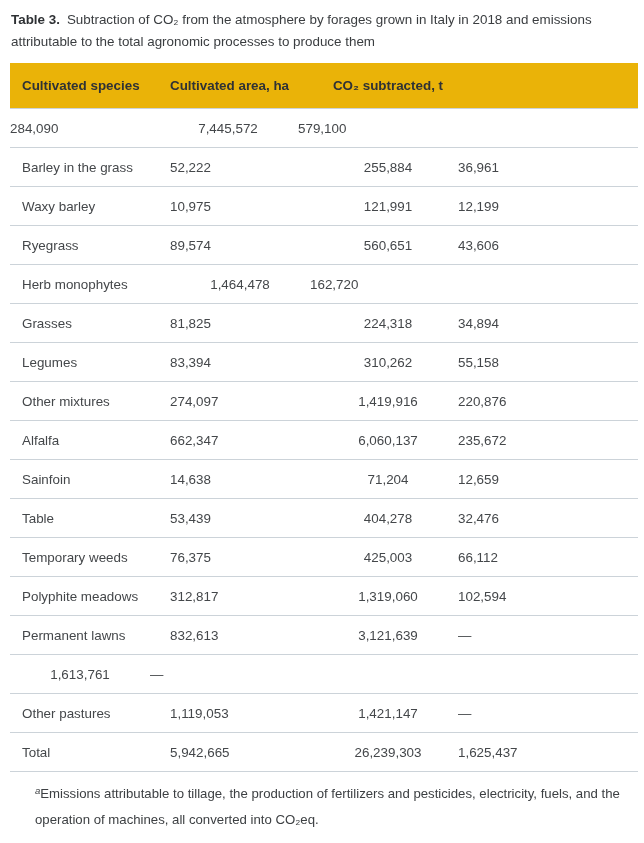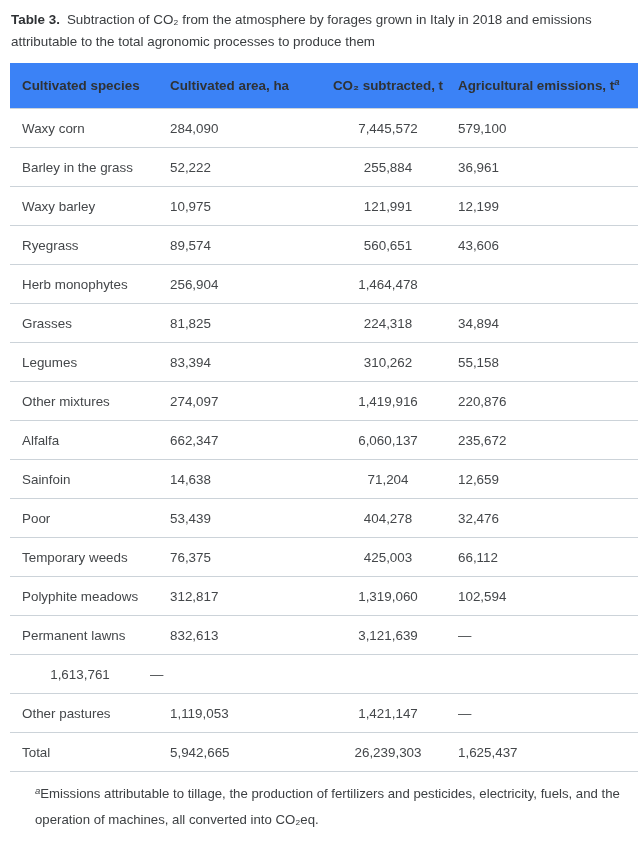--- a/index.html
+++ b/index.html
@@ -21,21 +21,21 @@
     margin-bottom: 11px;
   }
   .cap-label { font-weight: bold; color: #2e3134; margin-right: 7px; }
 
   
   .table { width: 628px; margin-left: -1px; }
   .thead {
     display: flex;
     align-items: center;
     height: 46px;
-    background: #3b82f6;
+    background: #eab308;
     border-bottom: 1px solid #ccd3d9;
     font-weight: bold;
     color: #2f3235;
     font-size: 13.4px;
   }
   .trow {
     display: flex;
     align-items: center;
     height: 39px;
     border-bottom: 1px solid #ccd3d9;
@@ -74,26 +74,24 @@
 <div class="page">
 
   <p class="caption"><span class="cap-label">Table 3.</span><span>Subtraction of CO₂ from the atmosphere by forages grown in Italy in 2018 and emissions attributable to the total agronomic processes to produce them</span></p>
 
   <div class="table">
 
     <div class="thead">
       <div class="cell c1">Cultivated species</div>
       <div class="cell c2">Cultivated area, ha</div>
       <div class="cell c3">CO₂ subtracted, t</div>
-      <div class="cell c4"><span>Agricultural emissions, t</span><span class="sup">a</span></div>
     </div>
 
     <div id="tbody">
         <div class="trow">
-          <div class="cell c1">Waxy corn</div>
           <div class="cell c2">284,090</div>
           <div class="cell c3">7,445,572</div>
           <div class="cell c4">579,100</div>
         </div>
         <div class="trow">
           <div class="cell c1">Barley in the grass</div>
           <div class="cell c2">52,222</div>
           <div class="cell c3">255,884</div>
           <div class="cell c4">36,961</div>
         </div>
@@ -104,22 +102,22 @@
           <div class="cell c4">12,199</div>
         </div>
         <div class="trow">
           <div class="cell c1">Ryegrass</div>
           <div class="cell c2">89,574</div>
           <div class="cell c3">560,651</div>
           <div class="cell c4">43,606</div>
         </div>
         <div class="trow">
           <div class="cell c1">Herb monophytes</div>
-          <div class="cell c2">256,904</div>
           <div class="cell c3">1,464,478</div>
+          <div class="cell c4">162,720</div>
         </div>
         <div class="trow">
           <div class="cell c1">Grasses</div>
           <div class="cell c2">81,825</div>
           <div class="cell c3">224,318</div>
           <div class="cell c4">34,894</div>
         </div>
         <div class="trow">
           <div class="cell c1">Legumes</div>
           <div class="cell c2">83,394</div>
@@ -138,21 +136,21 @@
           <div class="cell c3">6,060,137</div>
           <div class="cell c4">235,672</div>
         </div>
         <div class="trow">
           <div class="cell c1">Sainfoin</div>
           <div class="cell c2">14,638</div>
           <div class="cell c3">71,204</div>
           <div class="cell c4">12,659</div>
         </div>
         <div class="trow">
-          <div class="cell c1">Poor</div>
+          <div class="cell c1">Table</div>
           <div class="cell c2">53,439</div>
           <div class="cell c3">404,278</div>
           <div class="cell c4">32,476</div>
         </div>
         <div class="trow">
           <div class="cell c1">Temporary weeds</div>
           <div class="cell c2">76,375</div>
           <div class="cell c3">425,003</div>
           <div class="cell c4">66,112</div>
         </div>

